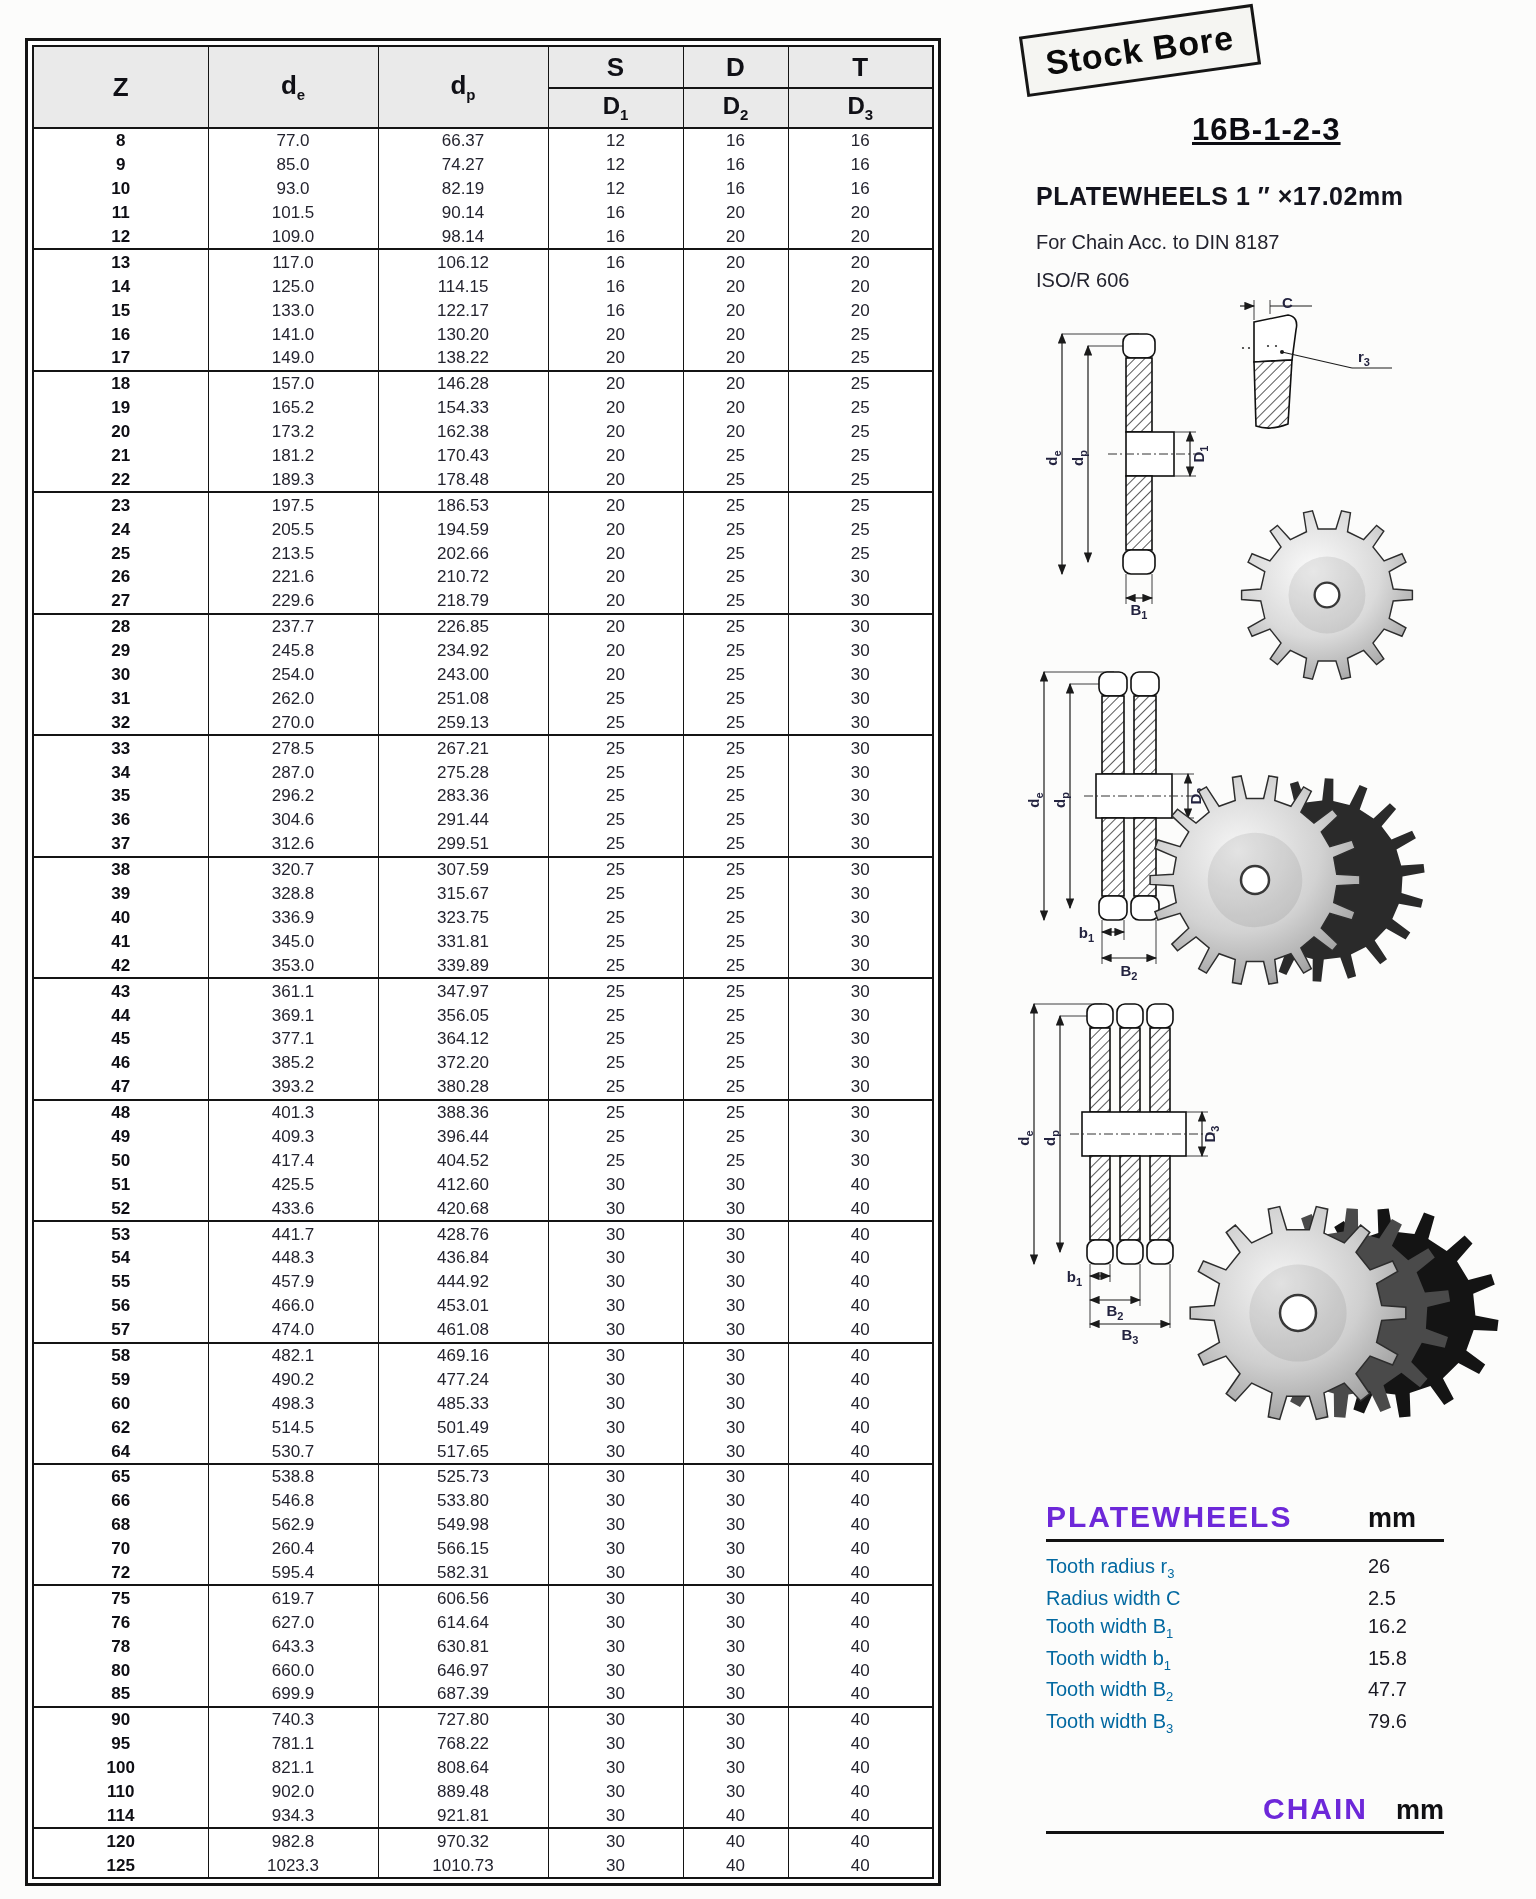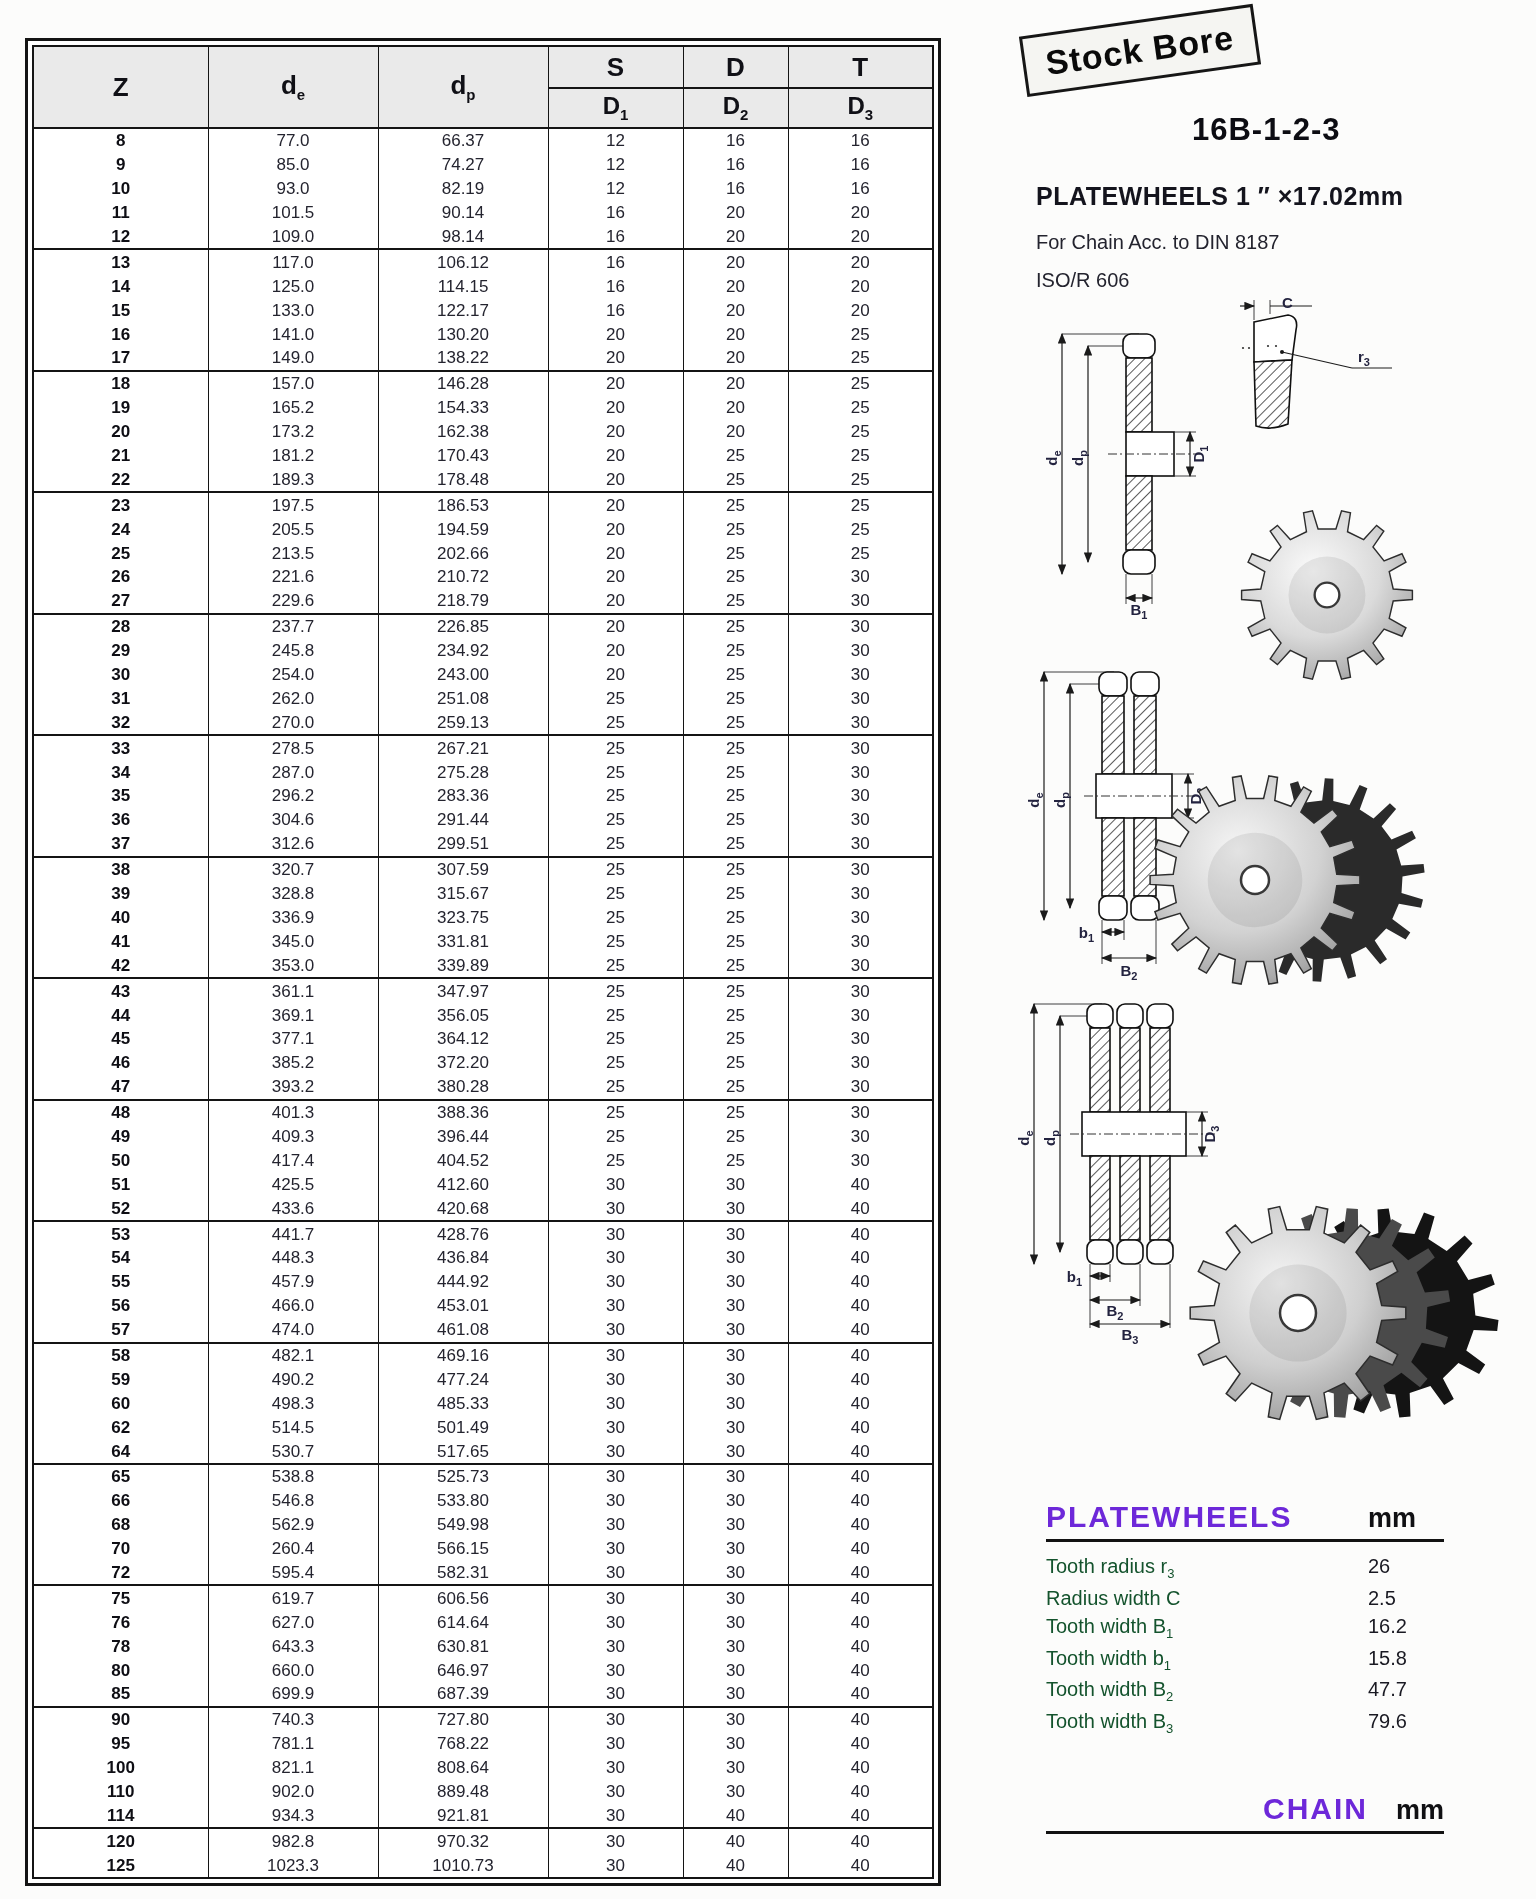--- a/index.html
+++ b/index.html
@@ -21,38 +21,38 @@
   .table-inner td{height:23.9px;border-right:1.6px solid #141414;text-align:center;
       font-size:17px;color:#24242f;font-weight:500;}
   .table-inner td.zcol{font-weight:bold;color:#0e0e14;}
   .table-inner tr.group-start td{border-top:2.2px solid #141414;}
 
   
   .stamp{position:absolute;left:1022px;top:20px;transform:rotate(-8deg);
       border:3px solid #161616;background:#f5f5f2;padding:8px 20px;
       font-size:34px;font-weight:bold;color:#0a0a0a;letter-spacing:1px;white-space:nowrap;}
   .model{position:absolute;left:1192px;top:112px;font-size:31px;font-weight:bold;
-      letter-spacing:1px;color:#0c0c12;}
+      letter-spacing:1px;color:#0c0c12;text-decoration:underline;}
   .title{position:absolute;left:1036px;top:182px;font-size:25px;font-weight:bold;color:#14141d;letter-spacing:0.5px;}
   .sub1{position:absolute;left:1036px;top:231px;font-size:20px;color:#23232e;}
   .sub2{position:absolute;left:1036px;top:269px;font-size:20px;color:#23232e;}
 
   .banner{position:absolute;left:990px;top:1428px;width:540px;height:46px;
       border:2.5px solid #3a3a3a;background:#f1f1ef;display:flex;align-items:center;justify-content:center;
       font-size:31px;font-weight:bold;color:#050505;white-space:nowrap;}
 
   .specs{position:absolute;left:1046px;width:398px;}
   .specs-pw{top:1500px;}
   .specs-ch{top:1792px;text-align:right;}
   .spec-head{display:flex;align-items:baseline;border-bottom:3.5px solid #121212;padding-bottom:5px;}
   .spec-title{flex:1;font-size:30px;font-weight:bold;letter-spacing:2px;color:#6d28d9;}
   .spec-unit{width:76px;font-size:27px;font-weight:bold;color:#101013;}
   .spec-rows{margin-top:13px;}
   .spec-row{display:flex;margin-bottom:5.5px;}
-  .spec-label{flex:1;font-size:20px;color:#14532d;}
+  .spec-label{flex:1;font-size:20px;color:#0369a1;}
   .spec-label sub{font-size:13px;}
   .spec-value{width:76px;font-size:20px;color:#191922;}
 
   
   svg{position:absolute;overflow:visible;}
   #diagSingle{left:1048px;top:326px;}
   #toothDetail{left:1240px;top:296px;}
   #photoSingle{left:1232px;top:500px;}
   #diagDuplex{left:1032px;top:664px;}
   #photoDuplex{left:1150px;top:760px;}

